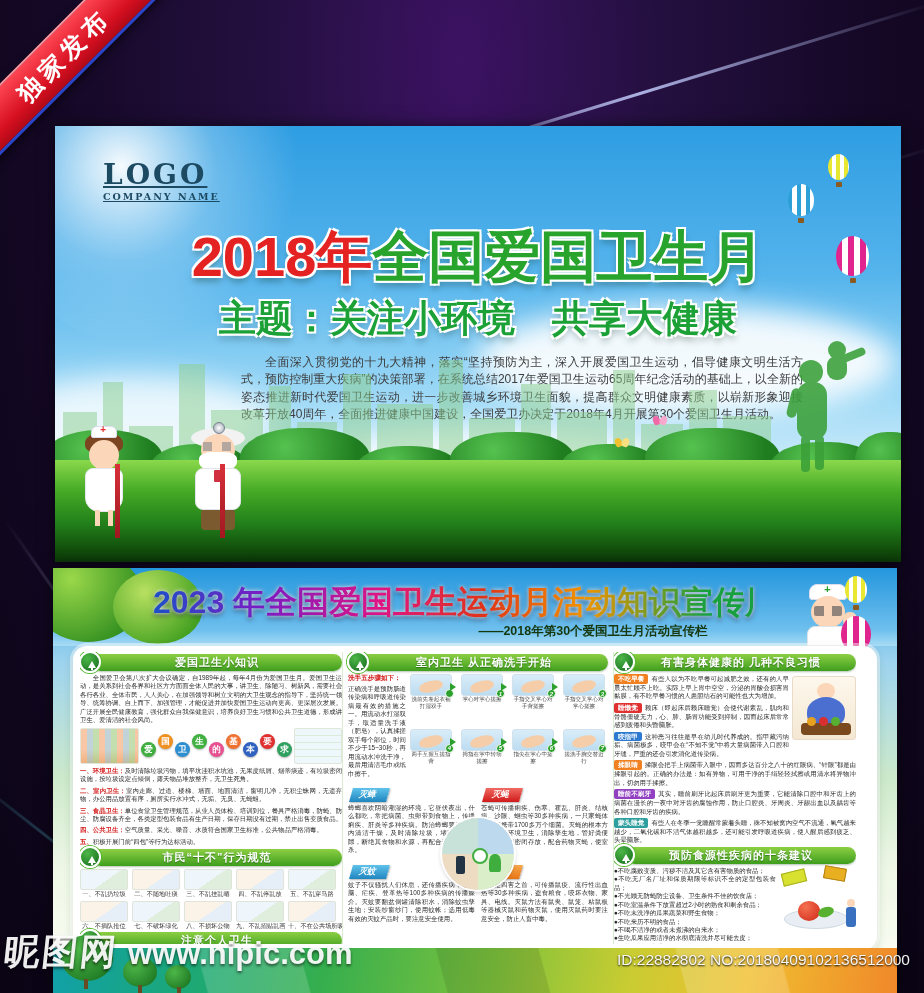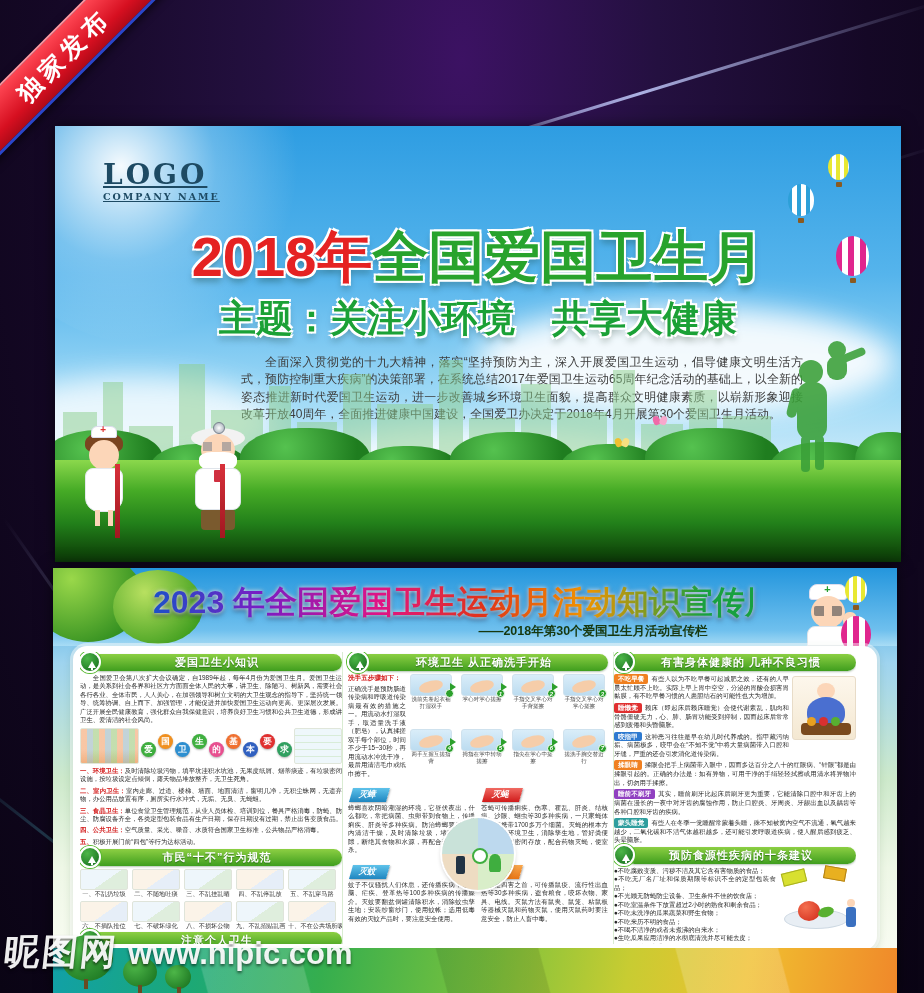--- a/index.html
+++ b/index.html
@@ -397,21 +397,21 @@
           <div class="sec-h">
             <span class="emblem"></span>
             <span class="sec-t">注意个人卫生</span>
           </div>
 
         </div>
 
         <div class="col c2">
           <div class="sec-h">
             <span class="emblem"></span>
-            <span class="sec-t">环境卫生 从正确洗手开始</span>
+            <span class="sec-t">室内卫生 从正确洗手开始</span>
           </div>
           <div class="wash">
             <div class="wash-intro">
               <p class="red">洗手五步骤如下：</p>
               <p class="tiny">正确洗手是预防肠道传染病和呼吸道传染病最有效的措施之一。用流动水打湿双手，取适量洗手液（肥皂），认真揉搓双手每个部位，时间不少于15~30秒，再用流动水冲洗干净，最后用清洁毛巾或纸巾擦干。</p>
             </div>
             <div class="wash-grid">
               <div class="wcell">
                   <span class="himg">
                     <i class="badge"></i>
@@ -540,13 +540,14 @@
     <div class="p2-strip"></div>
     <i class="strip-tree" style="left:8px;bottom:12px;width:52px;height:46px"></i>
     <i class="strip-tree" style="left:70px;bottom:6px;width:34px;height:30px"></i>
     <i class="strip-tree" style="left:112px;bottom:4px;width:26px;height:24px"></i>
   </div>
 
   <div class="wm-left">
     <span class="wm-logo">昵图网</span>
     <span class="wm-url">www.nipic.com</span>
   </div>
+  <div class="wm-right">ID:22882802 NO:20180409102136512000</div>
 </div>
 
 </body></html>

